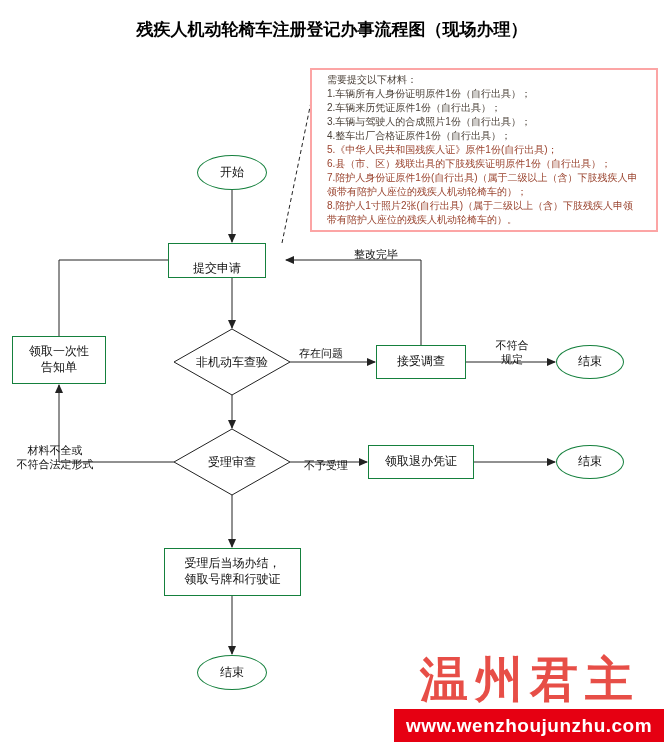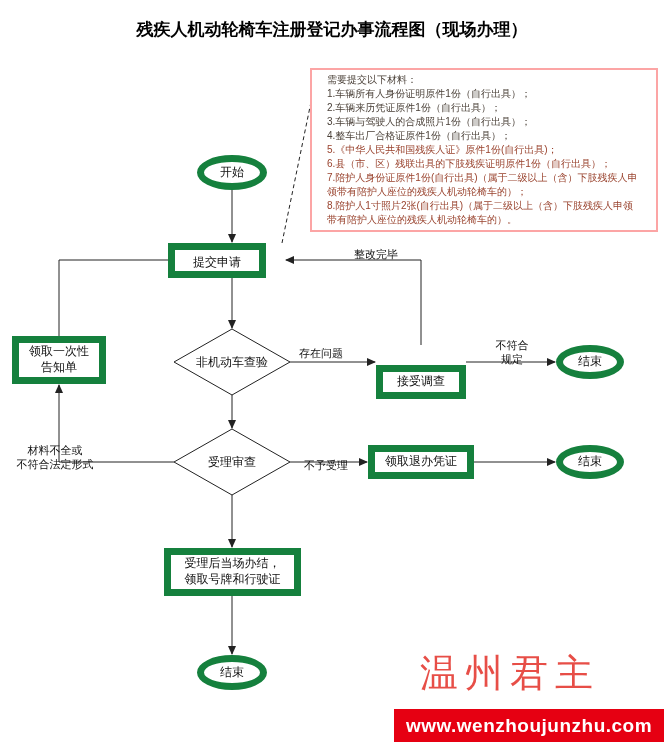--- a/index.html
+++ b/index.html
@@ -7,43 +7,43 @@
     position:relative; width:664px; height:748px; background:#fff;
     font-family:"Liberation Sans", sans-serif; overflow:hidden;
   }
   #title {
     position:absolute; top:18px; left:0; width:100%;
     text-align:center; font-size:17px; font-weight:bold; color:#000; z-index:2;
   }
   #connectors { position:absolute; left:0; top:0; z-index:1; pointer-events:none; }
   .node {
     position:absolute; display:flex; align-items:center; justify-content:center;
-    background:#fff; border:7px solid #15803d; box-sizing:border-box;
+    background:#fff; border:1px solid #15803d; box-sizing:border-box;
     font-size:12px; color:#111; text-align:center; line-height:1.3; z-index:2;
   }
   .oval { border-radius:50%; }
   .node .inner { width:100%; }
   .dlabel {
     position:absolute; display:flex; align-items:center; justify-content:center;
     font-size:12px; color:#111; text-align:center; z-index:2; background:transparent;
   }
   .elabel {
     position:absolute; font-size:11px; color:#111; text-align:center;
     line-height:14px; z-index:3; background:transparent;
   }
   #note-box {
     position:absolute; left:310px; top:68px; width:348px; height:164px;
     border:2px solid #fca5a5; box-sizing:border-box; background:#fff;
     padding:3px 15px; font-size:10px; line-height:14px; z-index:2;
   }
   .note-line { display:block; }
   #watermark-brand {
     position:absolute; left:420px; top:648px; z-index:5;
-    font-family:"Liberation Serif", serif; font-weight:normal;
-    font-size:38px; letter-spacing:7px; opacity:0.82; white-space:nowrap;
+    font-family:"Liberation Serif", serif; font-weight:bold;
+    font-size:48px; letter-spacing:7px; opacity:0.82; white-space:nowrap;
   }
   #watermark-url-bar {
     position:absolute; left:394px; top:709px; width:270px; height:33px; z-index:5;
     display:flex; align-items:center; justify-content:center;
     color:#fff; font-size:19px; font-weight:bold; letter-spacing:0.5px;
   }
 </style>
 </head>
 <body>
 
@@ -95,21 +95,21 @@
   </div>
 
   <div class="node" style="left:168px; top:243px; width:98px; height:35px;align-items:flex-end;">
     <span>提交申请</span>
   </div>
 
   <div class="dlabel" style="left:174px; top:349px; width:116px; height:26px;">
     <span>非机动车查验</span>
   </div>
 
-  <div class="node" style="left:376px; top:345px; width:90px; height:34px;margin-top:20px;">
+  <div class="node" style="left:376px; top:345px; width:90px; height:34px;">
     <span>接受调查</span>
   </div>
 
   <div class="node oval" style="left:556px; top:345px; width:68px; height:34px;">
     <span>结束</span>
   </div>
 
   <div class="node" style="left:12px; top:336px; width:94px; height:48px;">
     <div class="inner">
       <div>领取一次性</div>

